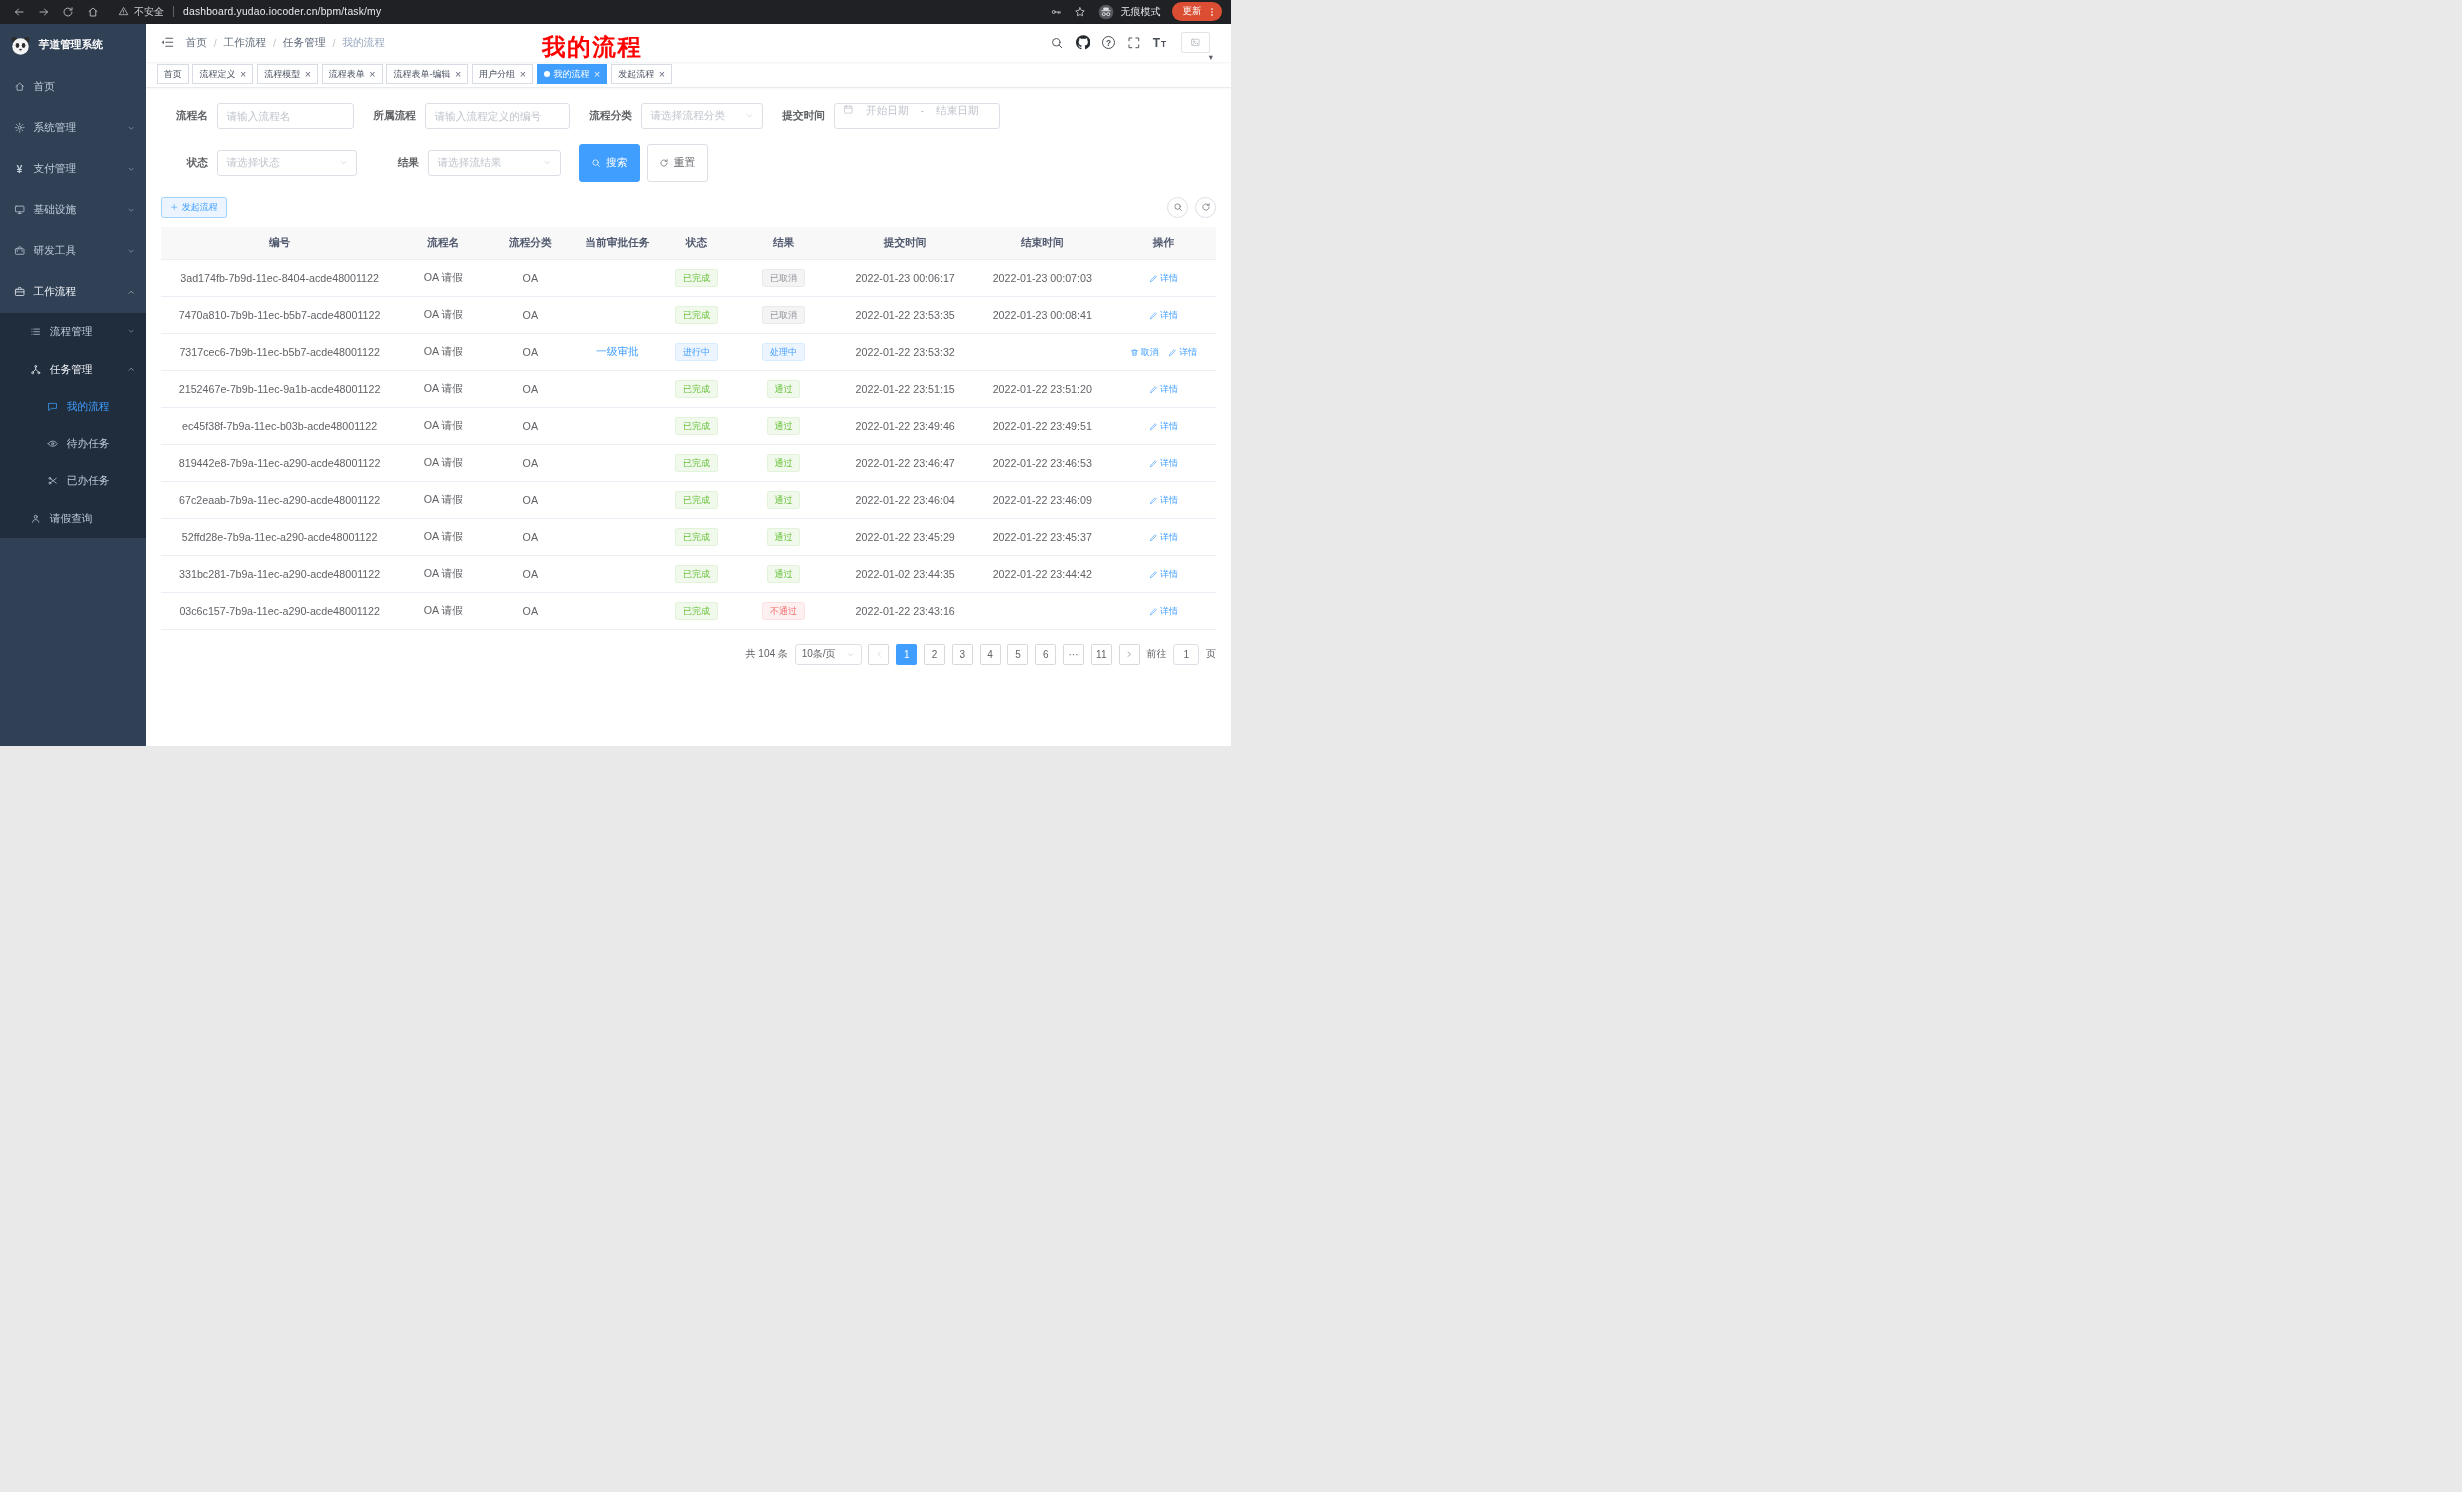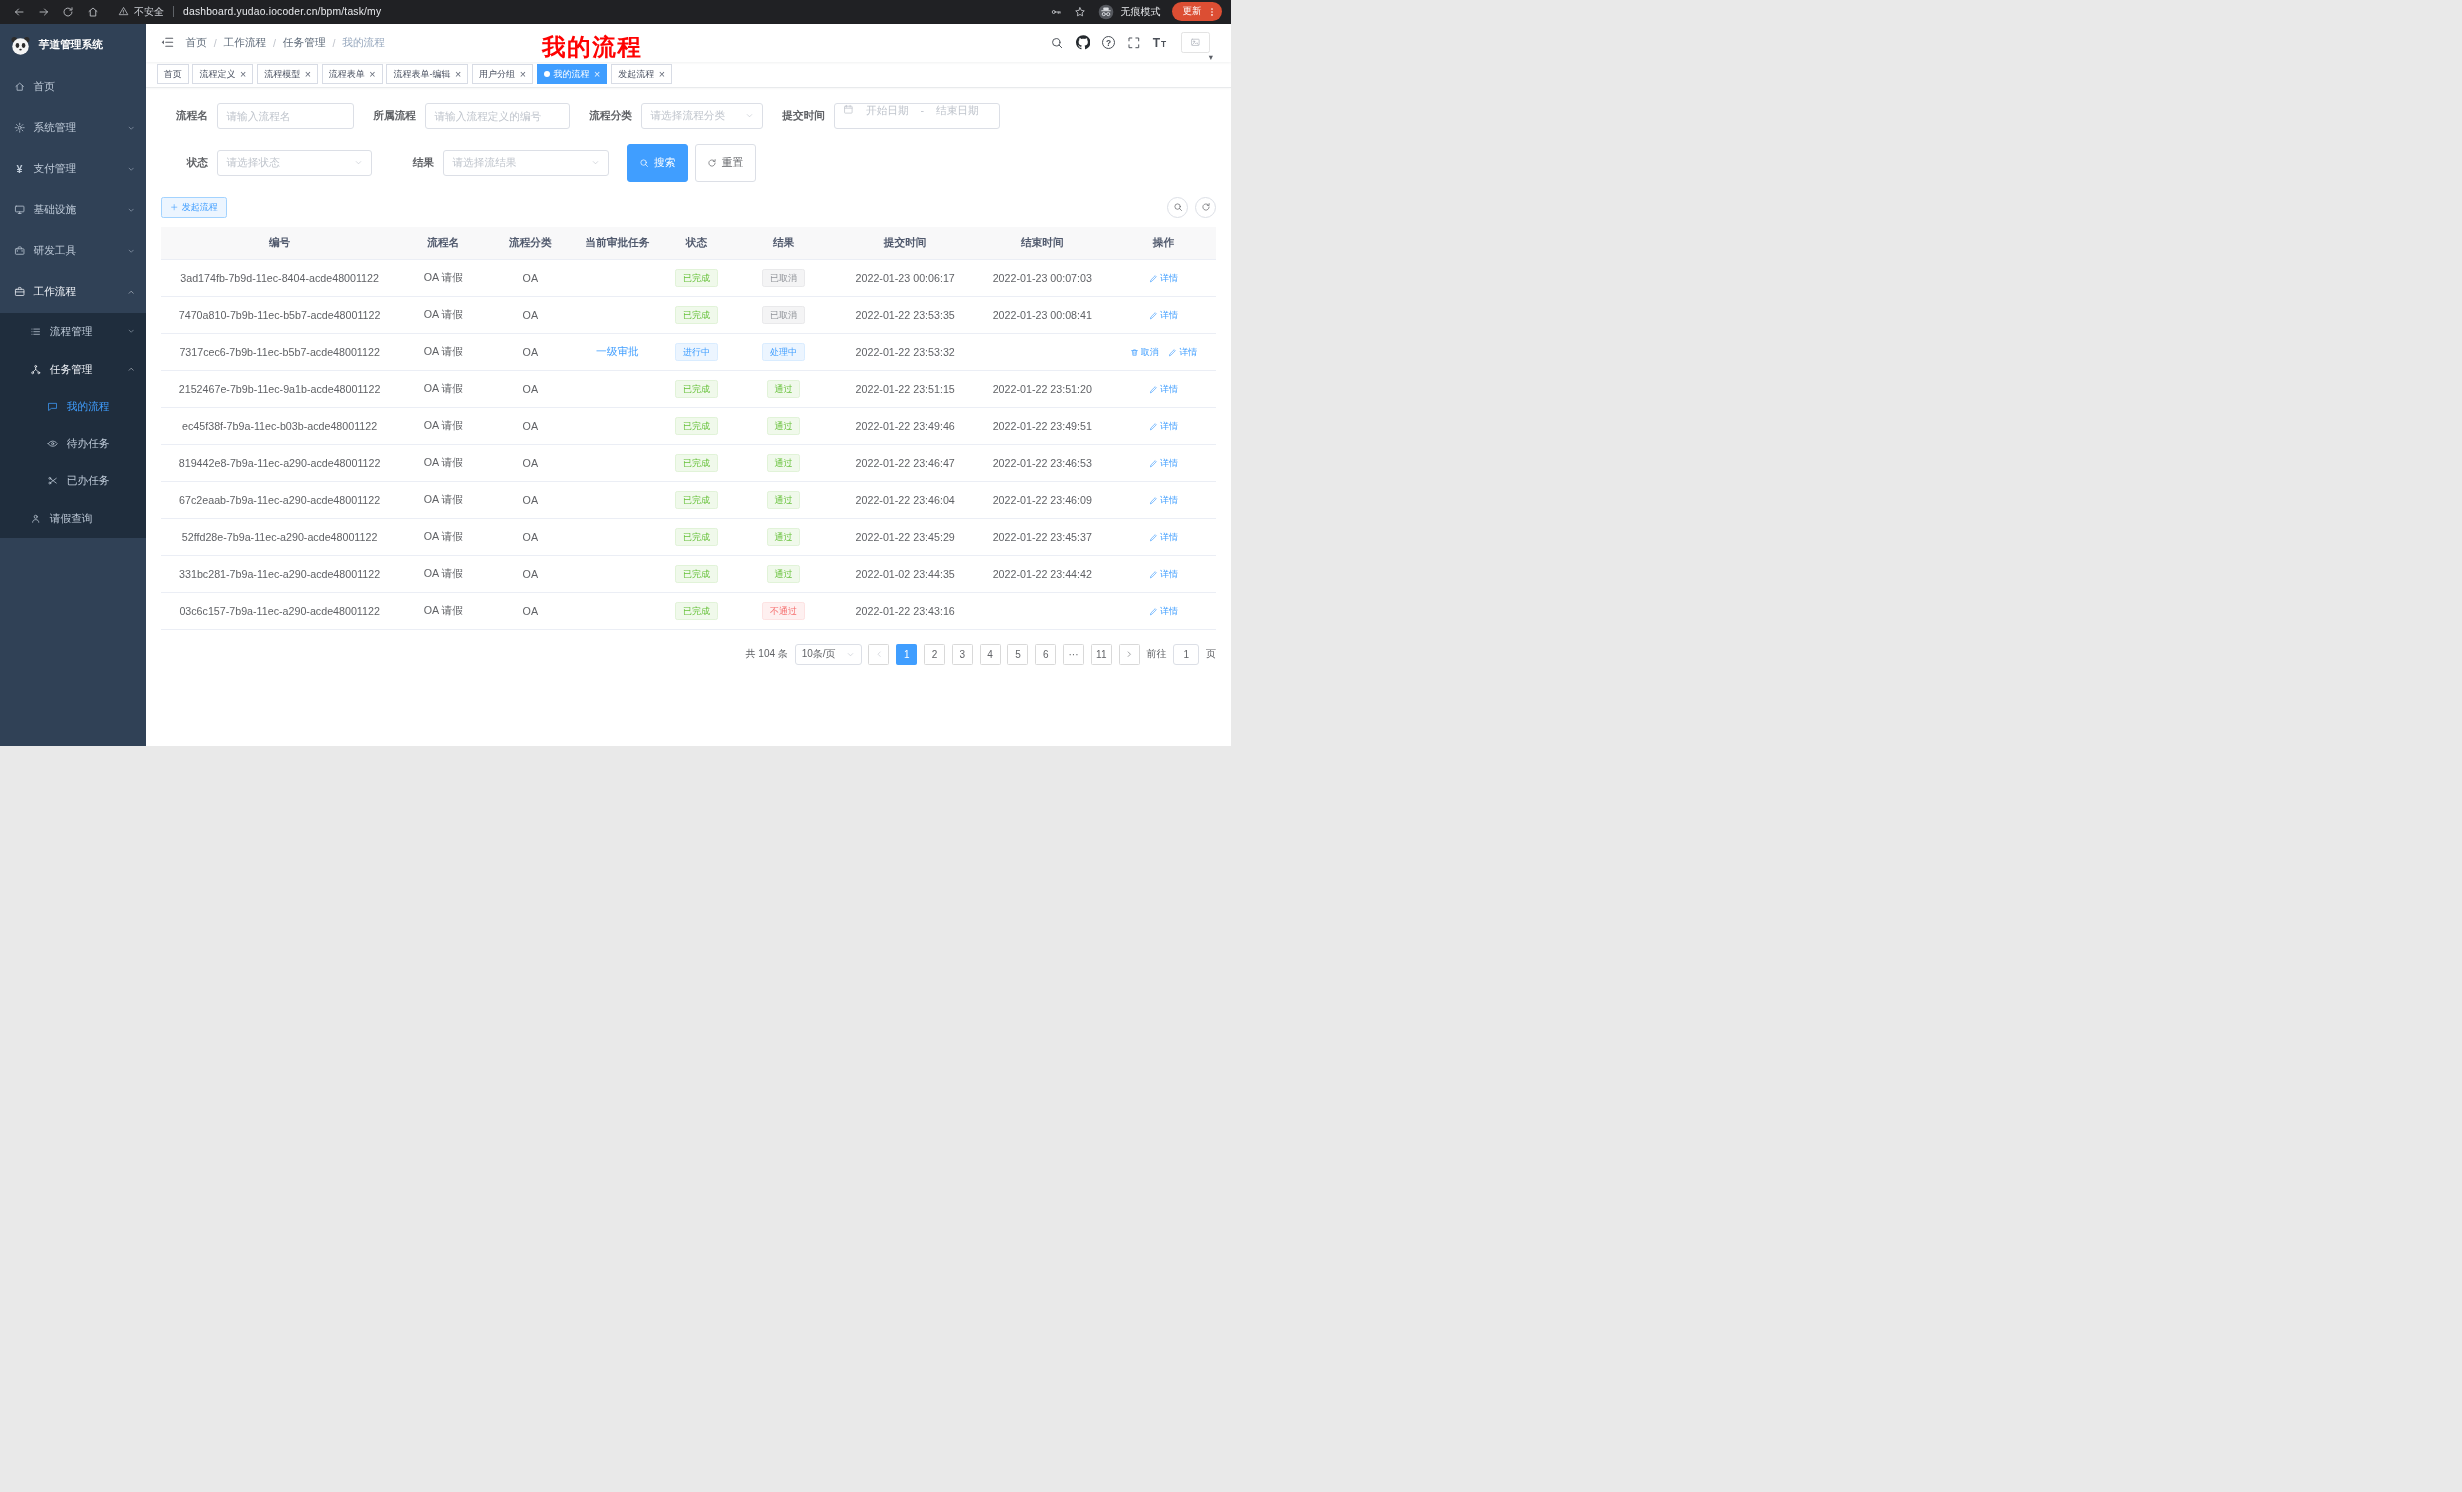--- a/index.html
+++ b/index.html
@@ -419,30 +419,30 @@
               <span class="ph">开始日期</span>
               <span class="ph sep">-</span>
               <span class="ph">结束日期</span>
             </div>
           </div>
         </div>
 
         <div class="filter-row">
           <div class="fgroup">
             <label class="f-label lw62">状态</label>
-            <div class="inp sel" style="width:155px">
+            <div class="inp sel" style="width:140px">
               <span class="ph">请选择状态</span>
               <svg class="ic chev-s" viewBox="0 0 24 24">
                   <path d="M6 9.5l6 6 6-6"></path>
                 </svg>
             </div>
           </div>
           <div class="fgroup">
             <label class="f-label lw58">结果</label>
-            <div class="inp sel" style="width:166px">
+            <div class="inp sel" style="width:133px">
               <span class="ph">请选择流结果</span>
               <svg class="ic chev-s" viewBox="0 0 24 24">
                   <path d="M6 9.5l6 6 6-6"></path>
                 </svg>
             </div>
           </div>
           <button class="btn primary">
             <svg class="ic btn-ic" viewBox="0 0 24 24">
                 <circle cx="11" cy="11" r="6.5"></circle>
                 <path d="M15.9 15.9 20.5 20.5"></path>

